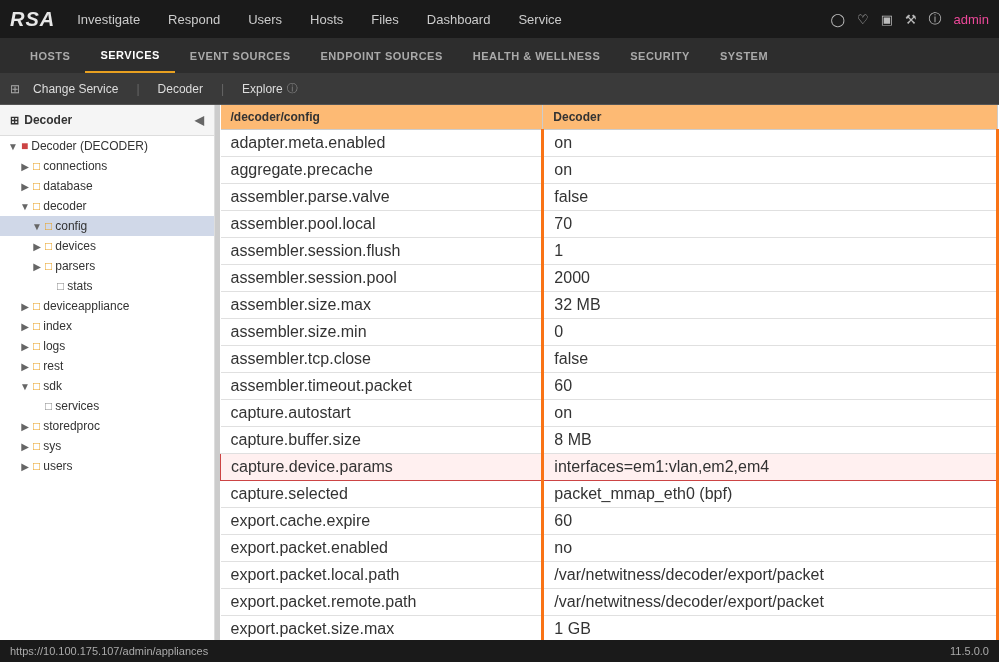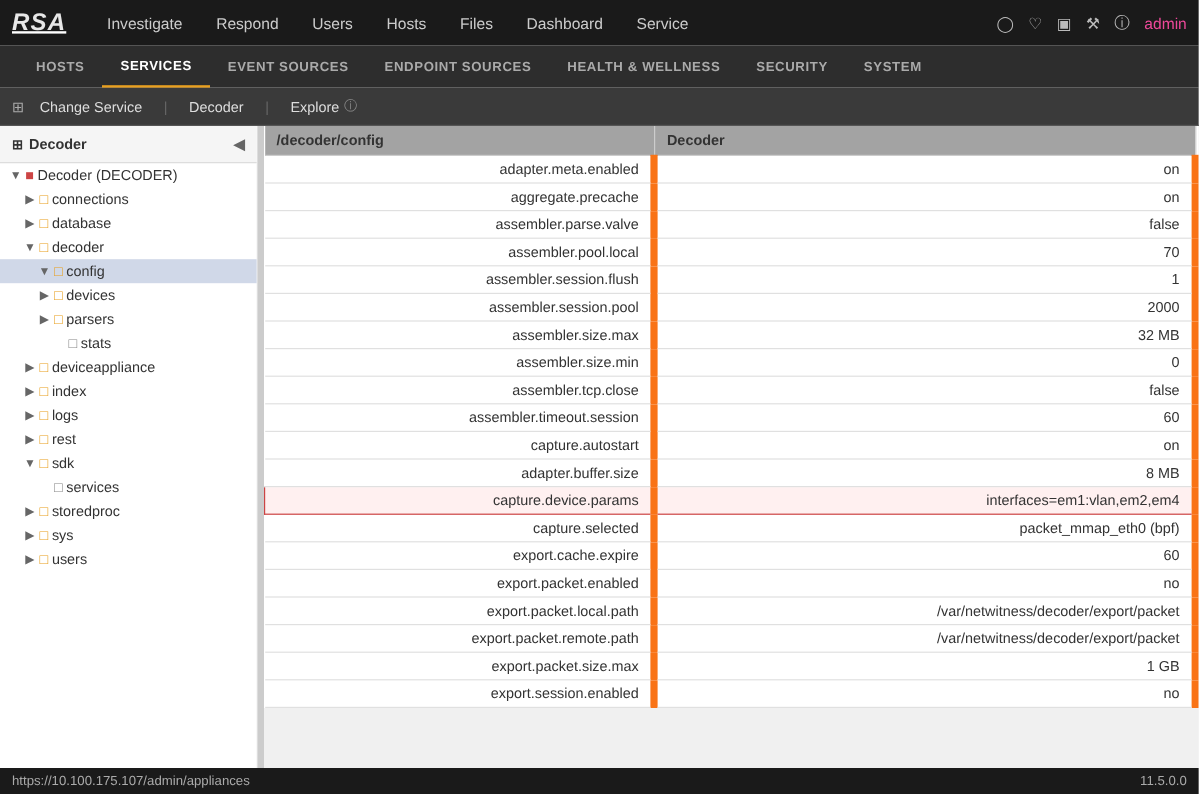--- a/index.html
+++ b/index.html
@@ -11,23 +11,22 @@
       height: 38px;
       display: flex;
       align-items: center;
       padding: 0 10px;
       color: #ccc;
     }
     .top-nav .logo {
       color: #fff;
       font-size: 20px;
       font-weight: bold;
-      margin-right: 20px;
+      margin-right: 8px;
       letter-spacing: 1px;
-      text-decoration: underline;
     }
     .top-nav .logo span { color: #e8e8e8; font-style: italic; }
     .top-nav-links {
       display: flex;
       gap: 0;
       flex: 1;
     }
     .top-nav-links a {
       color: #ccc;
       text-decoration: none;
@@ -149,42 +148,41 @@
       flex: 1;
       overflow-y: auto;
       overflow-x: hidden;
     }
     table.data-table {
       width: 100%;
       border-collapse: collapse;
       background: #fff;
     }
     table.data-table thead tr {
-      background: #a3a3a3;
+      background: #fdba74;
       border-bottom: 1px solid #ccc;
     }
     table.data-table thead th {
       padding: 5px 10px;
       text-align: left;
       font-size: 12px;
       font-weight: bold;
       border-right: 1px solid #ccc;
     }
     table.data-table tbody tr {
       border-bottom: 1px solid #e0e0e0;
     }
     table.data-table tbody tr.highlighted {
       background: #fff0f0;
       border: 1px solid #cc4444;
     }
     table.data-table tbody td {
       padding: 4px 10px;
-      font-size: 12px;
-      border-right: 6px solid #f97316;
-      text-align: right;
+      font-size: 16px;
+      border-right: 3px solid #f97316;
     }
 
     
     .status-bar {
       background: #1a1a1a;
       height: 22px;
       display: flex;
       align-items: center;
       padding: 0 10px;
       color: #aaa;
@@ -391,29 +389,29 @@
             </tr>
             <tr>
               <td>assembler.size.min</td>
               <td>0</td>
             </tr>
             <tr>
               <td>assembler.tcp.close</td>
               <td>false</td>
             </tr>
             <tr>
-              <td>assembler.timeout.session</td>
+              <td>assembler.timeout.packet</td>
               <td>60</td>
             </tr>
             <tr>
               <td>capture.autostart</td>
               <td>on</td>
             </tr>
             <tr>
-              <td>adapter.buffer.size</td>
+              <td>capture.buffer.size</td>
               <td>8 MB</td>
             </tr>
             <tr class="highlighted">
               <td>capture.device.params</td>
               <td>interfaces=em1:vlan,em2,em4</td>
             </tr>
             <tr>
               <td>capture.selected</td>
               <td>packet_mmap_eth0 (bpf)</td>
             </tr>

